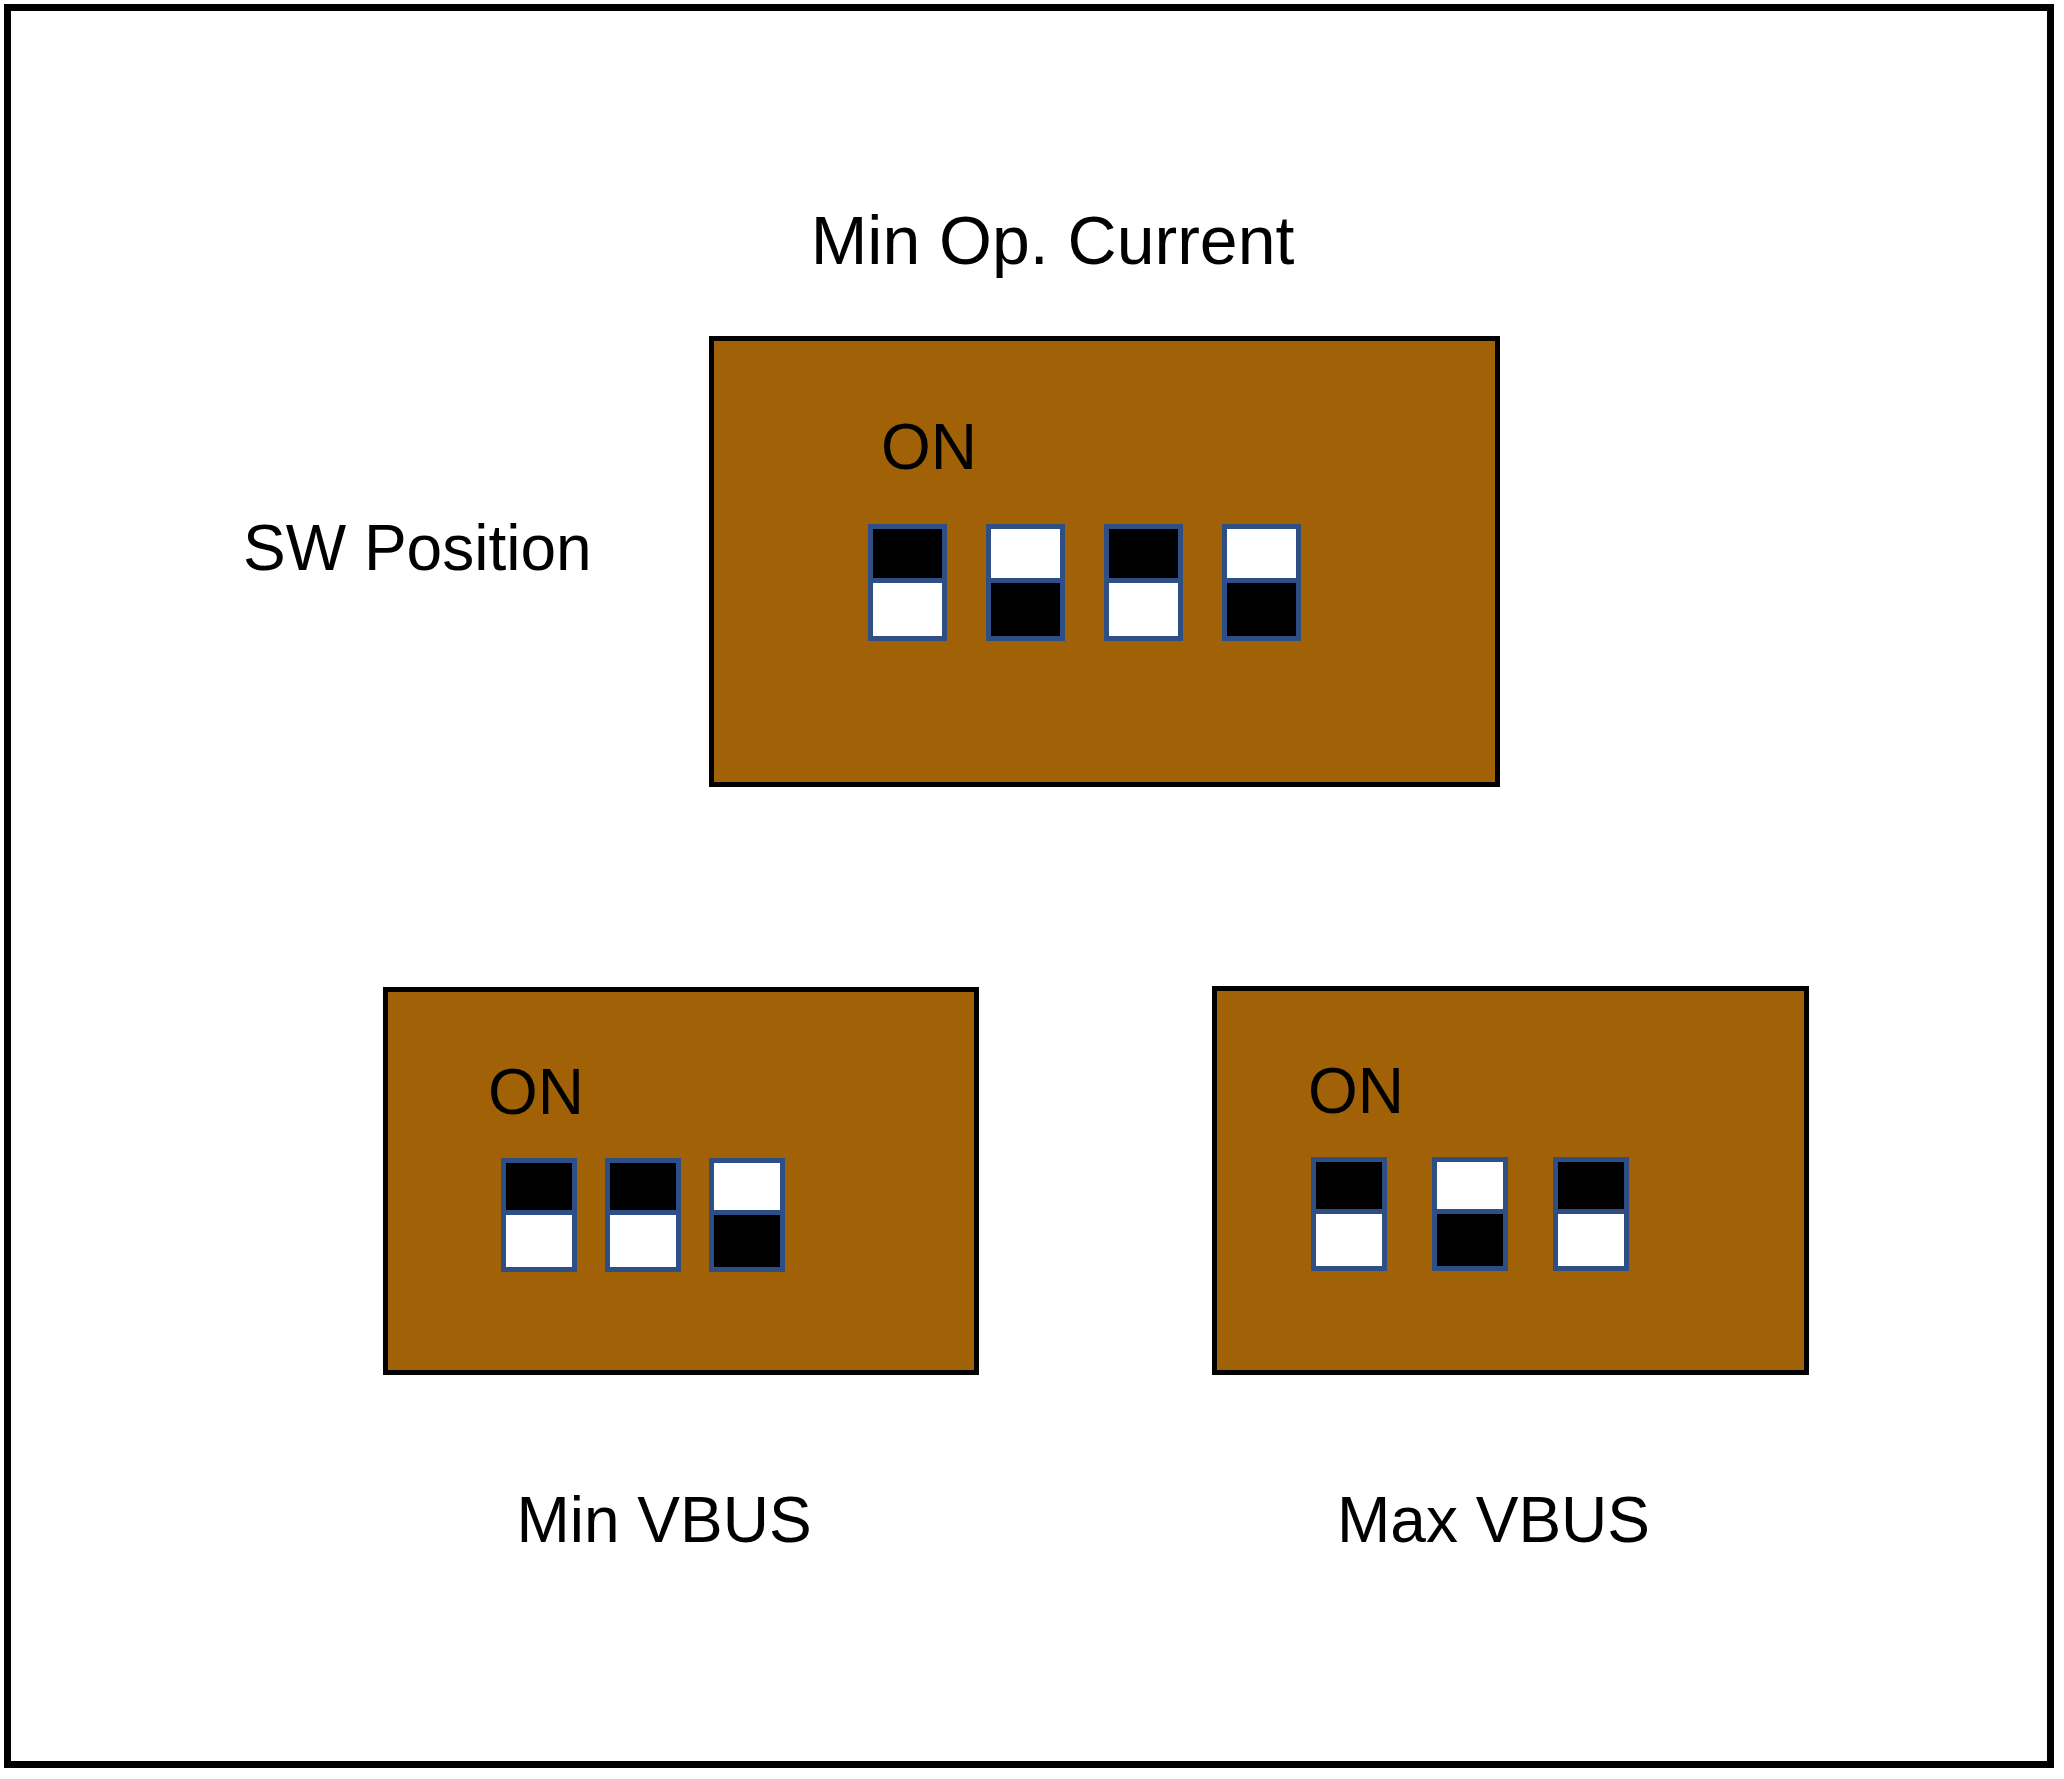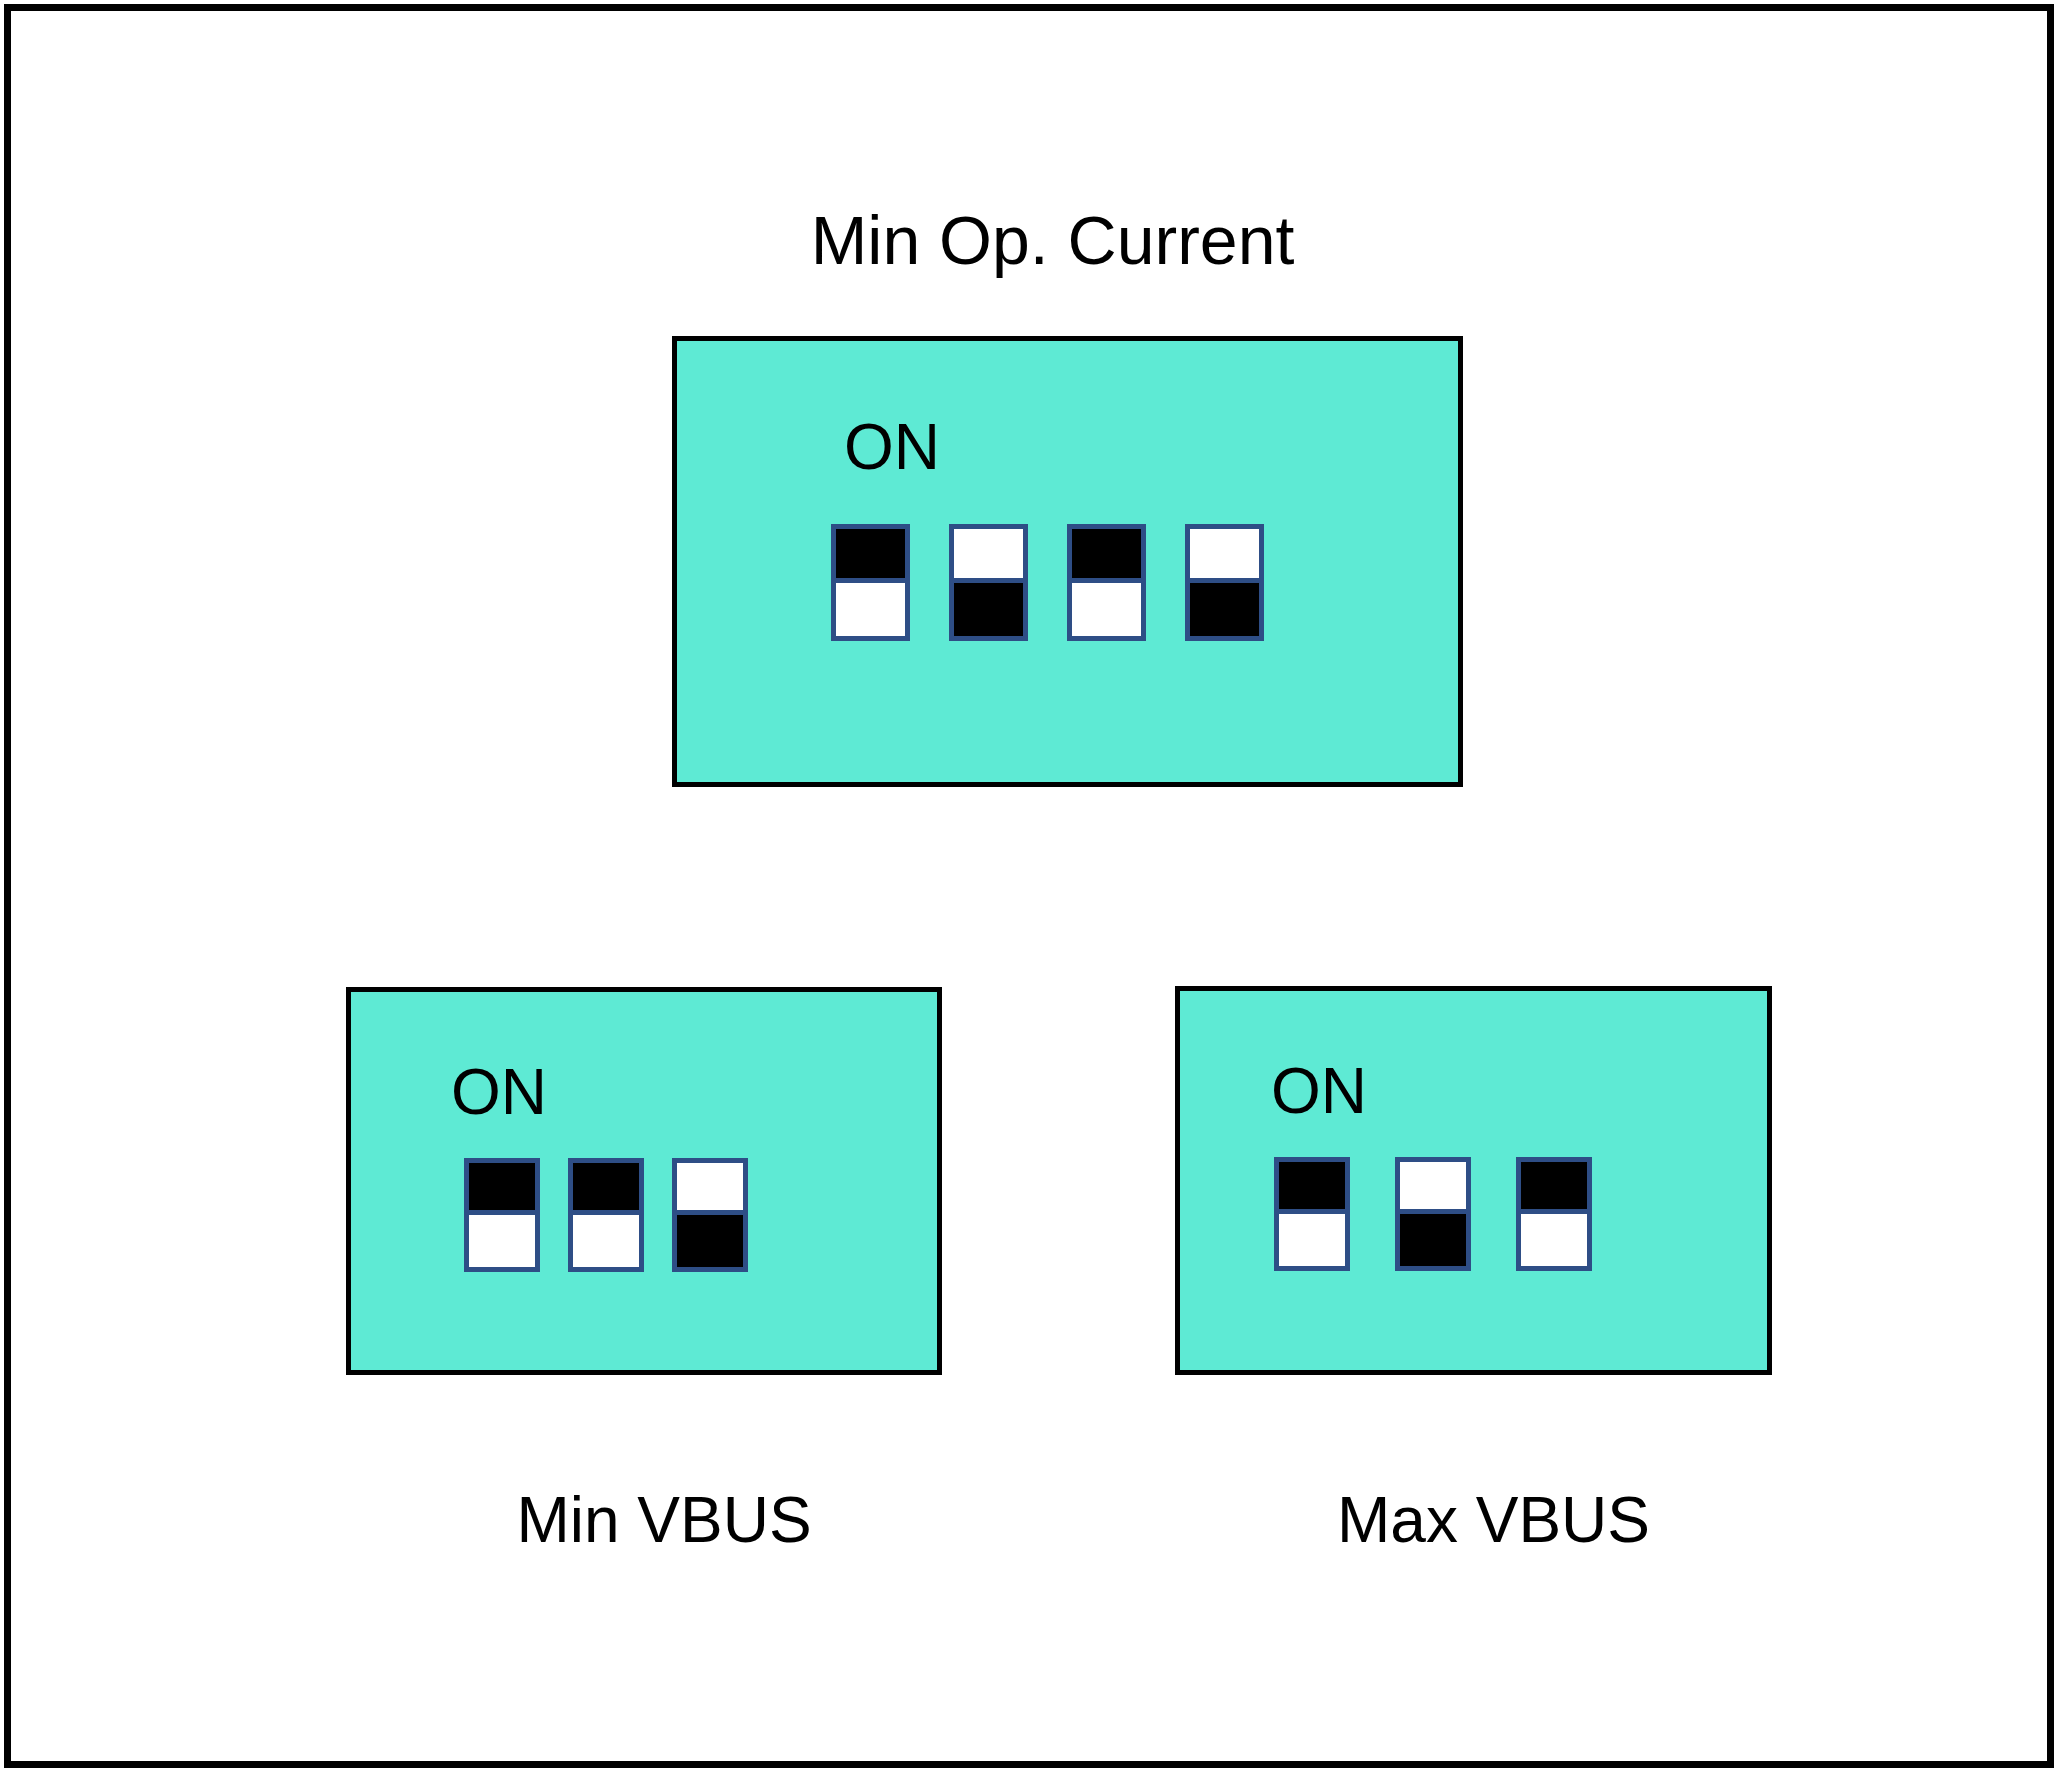--- a/index.html
+++ b/index.html
@@ -72,21 +72,22 @@
     top: 1488px;
     width: 597px;
     text-align: center;
   }
 
   
   .dip-package {
     position: absolute;
     box-sizing: border-box;
     border: 5.7px solid #000000;
-    background: #5eead4;
+    background: #a16207;
+    margin-left: 37px;
   }
 
   .dip-package.top {
     left: 672px;
     top: 336px;
     width: 791px;
     height: 451px;
   }
 
   .dip-package.bottom-left {
@@ -189,20 +190,21 @@
 </style>
 </head>
 <body>
 
 <div class="canvas">
 
   <div class="frame"></div>
 
   <div class="label title-main">Min Op. Current</div>
 
+  <div class="label label-sw-position">SW Position</div>
 
   <div class="dip-package top">
     <div class="on-label">ON</div>
     <div class="switch-row">
       <div class="switch" data-state="up">
         <div class="half top-half"></div>
         <div class="half bottom-half"></div>
       </div>
       <div class="switch" data-state="down">
         <div class="half top-half"></div>

